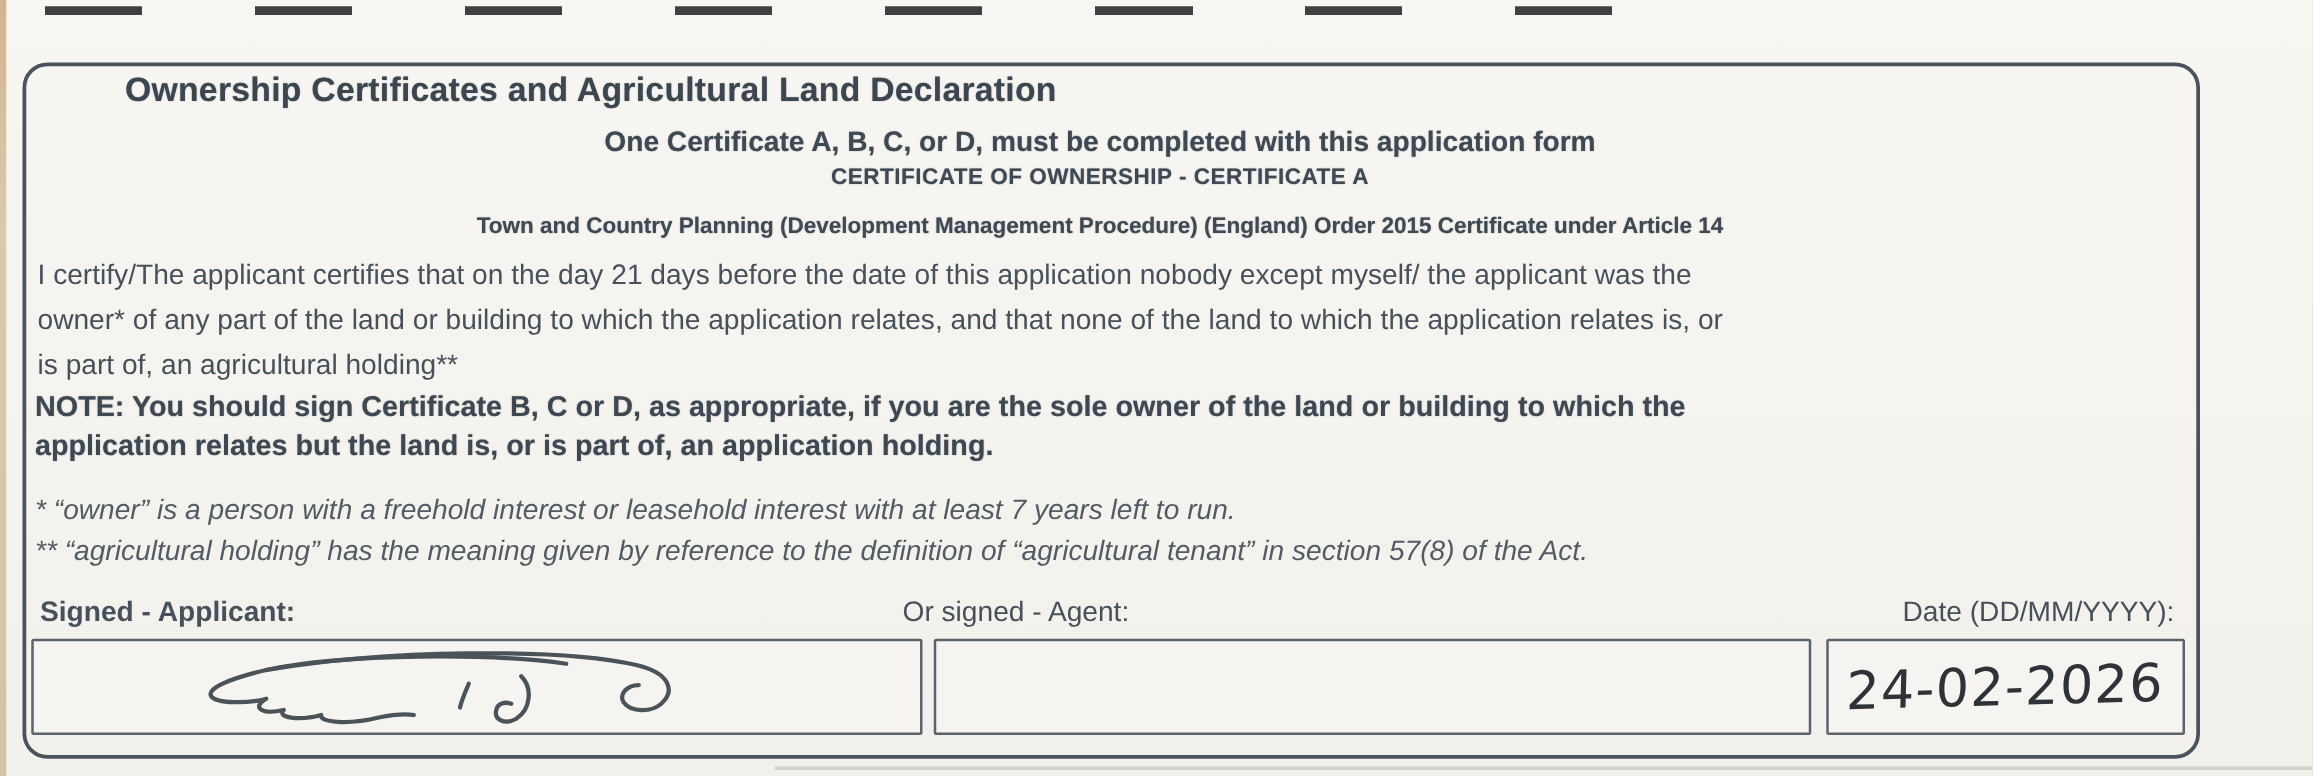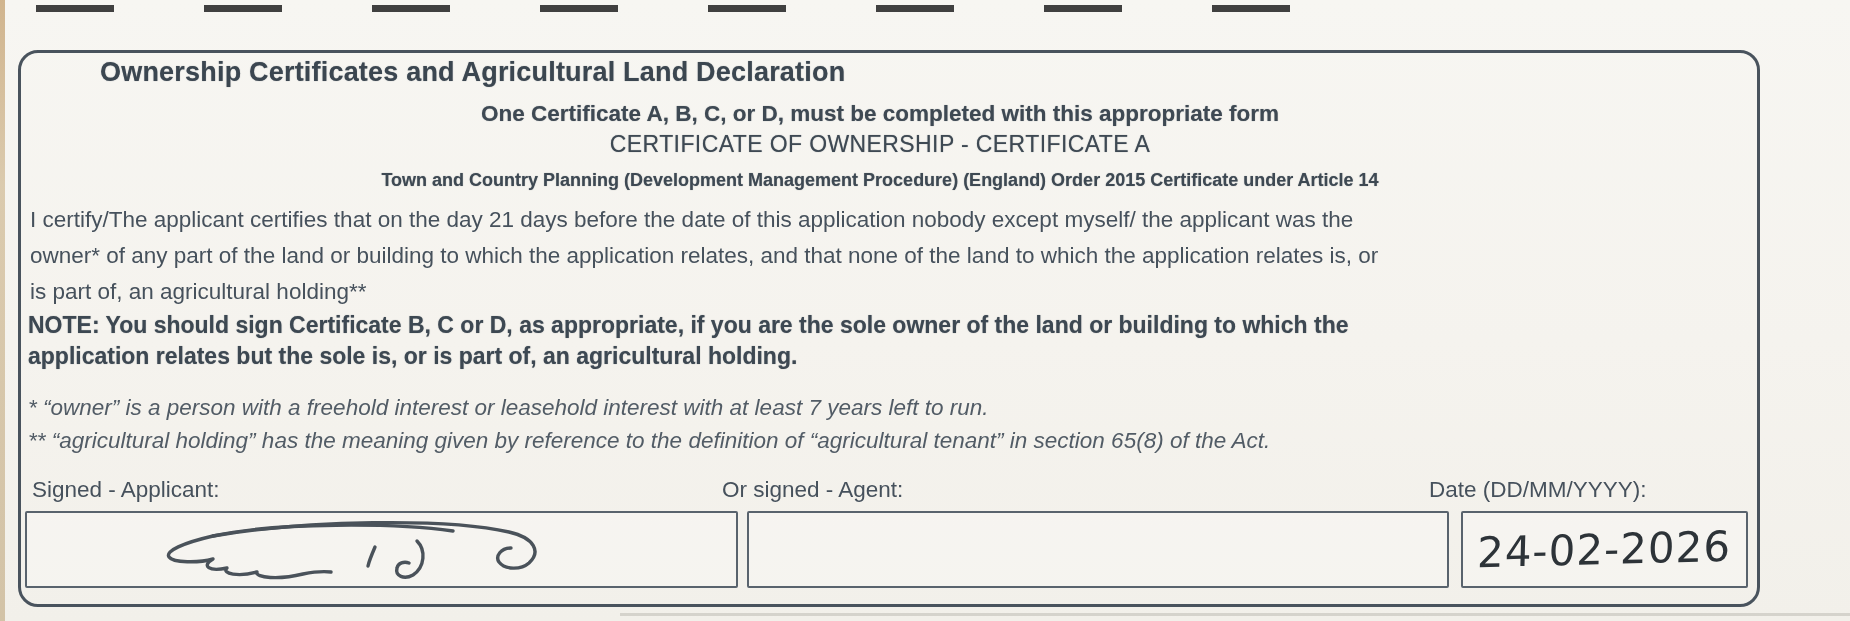--- a/index.html
+++ b/index.html
@@ -35,38 +35,38 @@
     border-radius:20px;
   }
   .txt{position:absolute;white-space:pre-line;}
   .soft{text-shadow:0 0 1px rgba(65,76,87,.55);}
   .title{
     left:100px;top:57px;
     font-size:27px;font-weight:bold;letter-spacing:.2px;color:#3b4650;
   }
   .centered-band{left:30px;width:1700px;text-align:center;}
   .subtitle{top:101px;font-size:22.5px;font-weight:bold;color:#3e4953;}
-  .cert-heading{top:131px;font-size:23px;font-weight:normal;letter-spacing:.4px;color:#3e4953;}
+  .cert-heading{top:131px;font-size:18px;font-weight:bold;letter-spacing:.4px;color:#3e4953;}
   .statute{top:170px;font-size:18px;font-weight:bold;color:#3e4953;}
   .declaration{
     left:30px;top:202px;width:1470px;
     font-size:22.5px;line-height:36px;color:#46515c;
   }
   .note{
     left:28px;top:310px;width:1480px;
     font-size:23px;font-weight:bold;line-height:31px;color:#3d4852;
   }
   .footnotes{
     left:28px;top:391px;width:1500px;
     font-size:22.5px;font-style:italic;line-height:33px;color:#525c66;
   }
   .field-label{top:477px;font-size:22.5px;color:#46515c;}
-  .lbl-applicant{left:32px;}
+  .lbl-applicant{left:32px;font-weight:bold;}
   .lbl-agent{left:722px;}
-  .lbl-date{left:1429px;}
+  .lbl-date{left:1522px;}
   .field-box{
     position:absolute;top:511px;height:77px;
     box-sizing:border-box;
     border:2px solid #59636d;
     border-radius:2px;
     background:rgba(255,255,255,.25);
   }
   .box-applicant{left:25px;width:713px;}
   .box-agent{left:747px;width:702px;}
   .box-date{left:1461px;width:287px;display:flex;align-items:center;justify-content:center;}
@@ -85,35 +85,35 @@
 <div class="page">
 
   <div class="scan-edge-left"></div>
   <div class="scan-dashes"></div>
   <div class="bottom-scan-line"></div>
 
   <div class="form-box"></div>
 
   <div class="txt title soft">Ownership Certificates and Agricultural Land Declaration</div>
 
-  <div class="txt centered-band subtitle soft">One Certificate A, B, C, or D, must be completed with this appropriate form</div>
+  <div class="txt centered-band subtitle soft">One Certificate A, B, C, or D, must be completed with this application form</div>
 
   <div class="txt centered-band cert-heading soft">CERTIFICATE OF OWNERSHIP - CERTIFICATE A</div>
 
   <div class="txt centered-band statute soft">Town and Country Planning (Development Management Procedure) (England) Order 2015 Certificate under Article 14</div>
 
   <div class="txt declaration">I certify/The applicant certifies that on the day 21 days before the date of this application nobody except myself/ the applicant was the
 owner* of any part of the land or building to which the application relates, and that none of the land to which the application relates is, or
 is part of, an agricultural holding**</div>
 
   <div class="txt note soft">NOTE: You should sign Certificate B, C or D, as appropriate, if you are the sole owner of the land or building to which the
-application relates but the sole is, or is part of, an agricultural holding.</div>
+application relates but the land is, or is part of, an application holding.</div>
 
   <div class="txt footnotes">* “owner” is a person with a freehold interest or leasehold interest with at least 7 years left to run.
-** “agricultural holding” has the meaning given by reference to the definition of “agricultural tenant” in section 65(8) of the Act.</div>
+** “agricultural holding” has the meaning given by reference to the definition of “agricultural tenant” in section 57(8) of the Act.</div>
 
   <div class="txt field-label lbl-applicant">Signed - Applicant:</div>
   <div class="txt field-label lbl-agent">Or signed - Agent:</div>
   <div class="txt field-label lbl-date">Date (DD/MM/YYYY):</div>
 
   <div class="field-box box-applicant">
     <svg class="signature-svg" width="460" height="74" viewBox="0 0 460 74">
       <g fill="none" stroke="#4a525a" stroke-width="3.4" stroke-linecap="round" stroke-linejoin="round">
         <path d="M 336 17 C 280 9 160 8 96 22 C 66 29 48 37 52 43 C 56 49 82 49 96 45 C 84 52 92 58 110 54 C 104 60 122 63 140 58 C 138 64 162 66 186 60 C 196 58 206 57 214 58"></path>
         <path d="M 96 22 C 190 6 330 4 392 18 C 418 24 424 38 412 49 C 404 56 388 56 382 48 C 378 42 384 34 394 34"></path>

